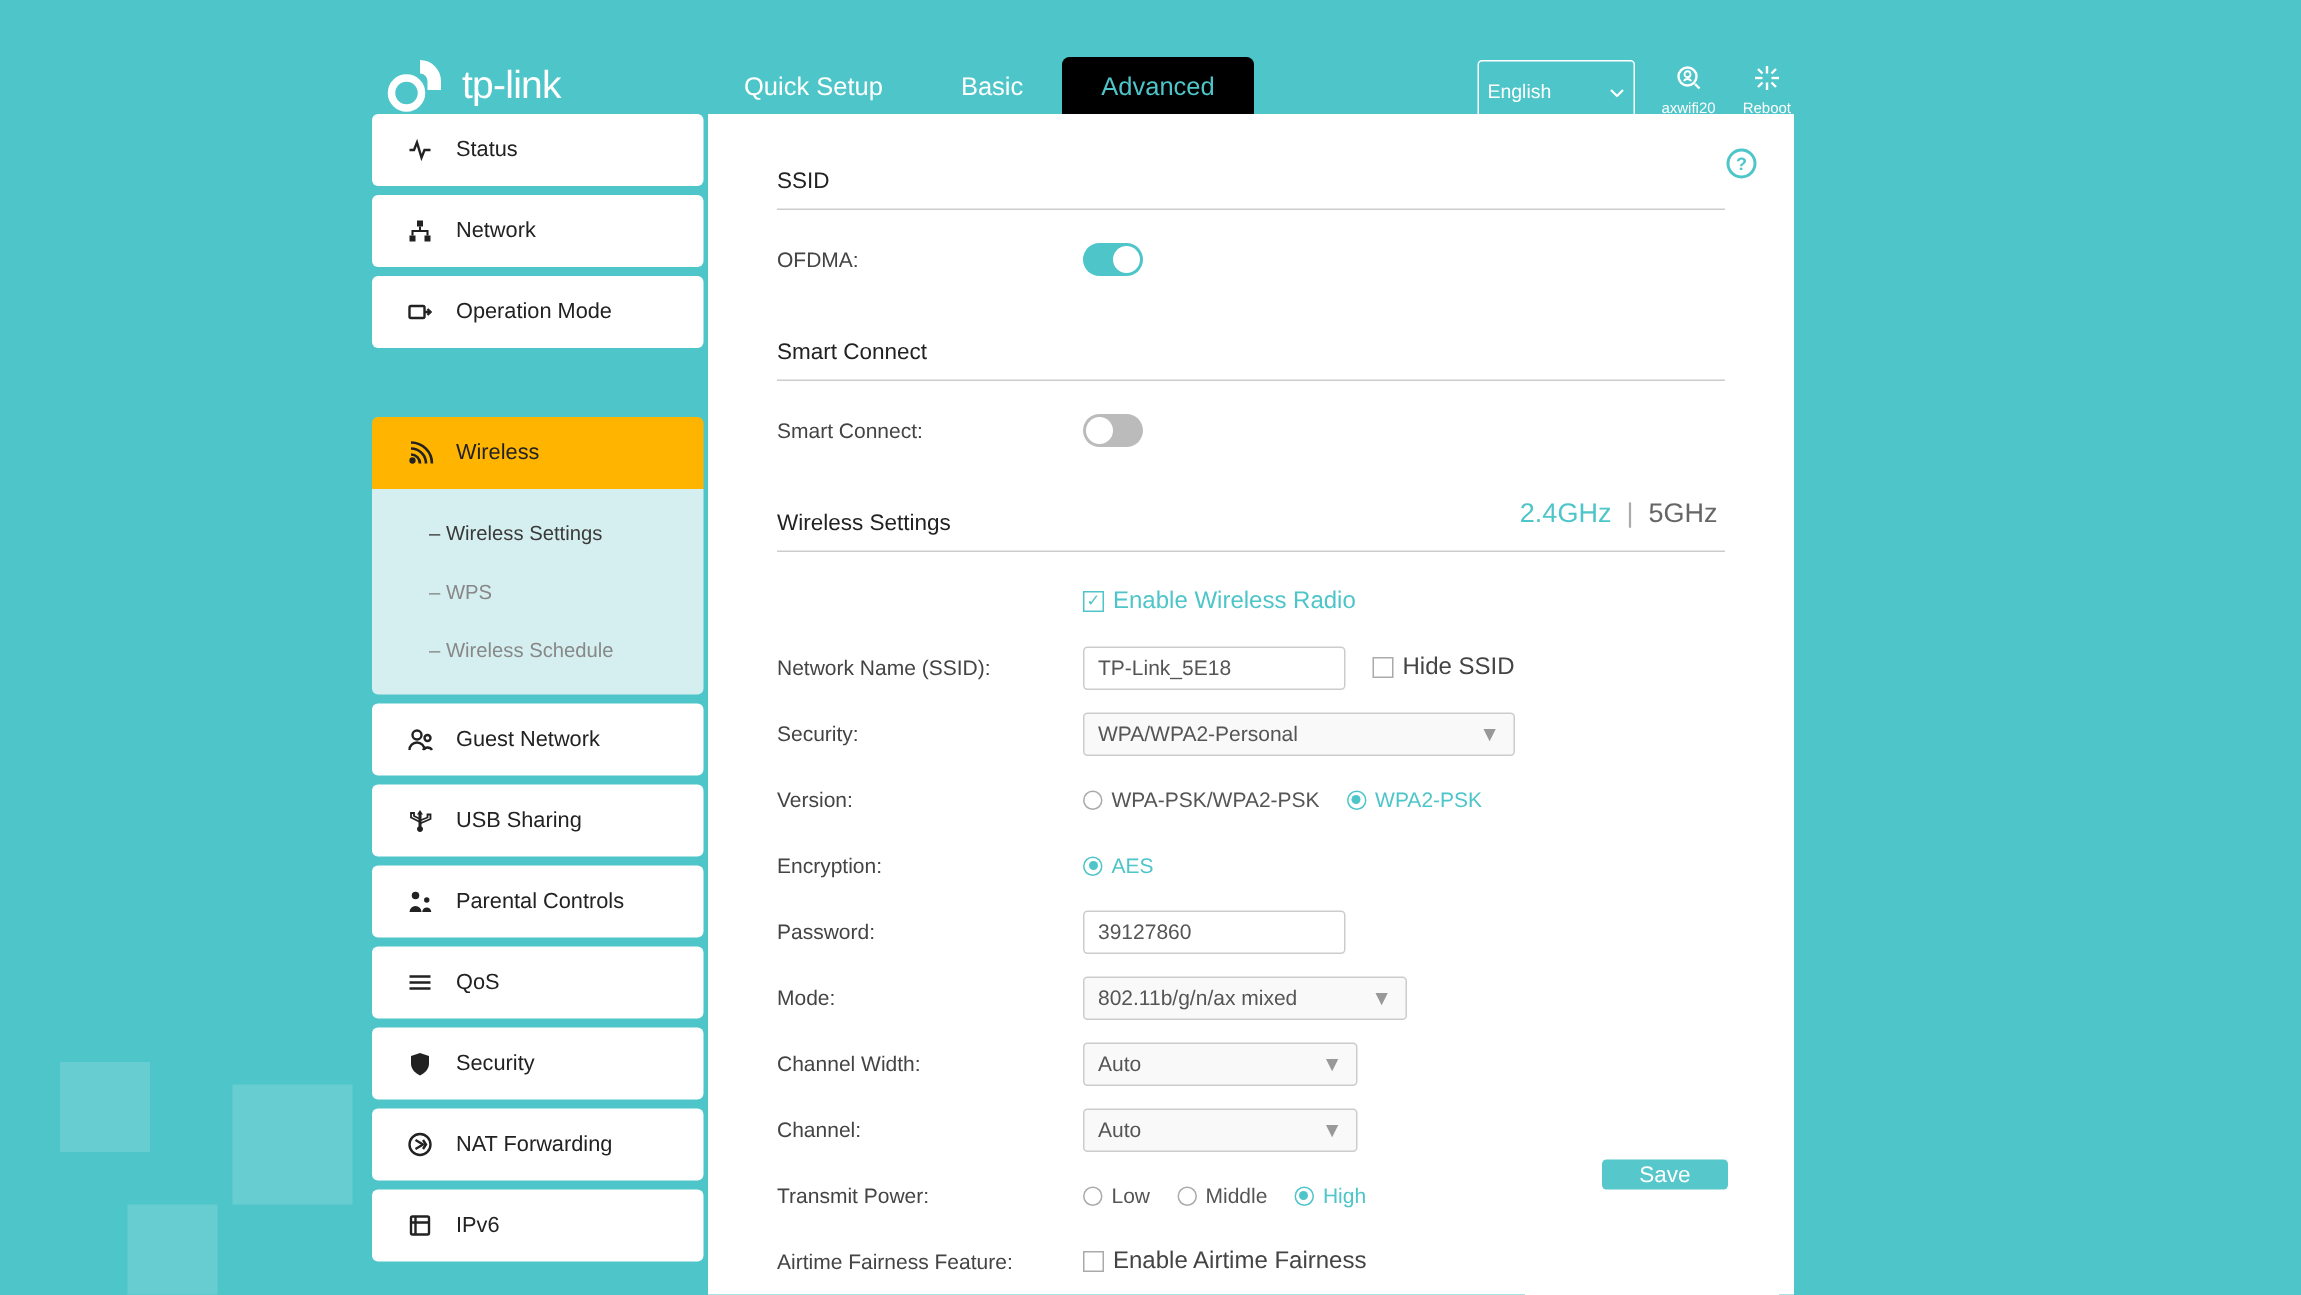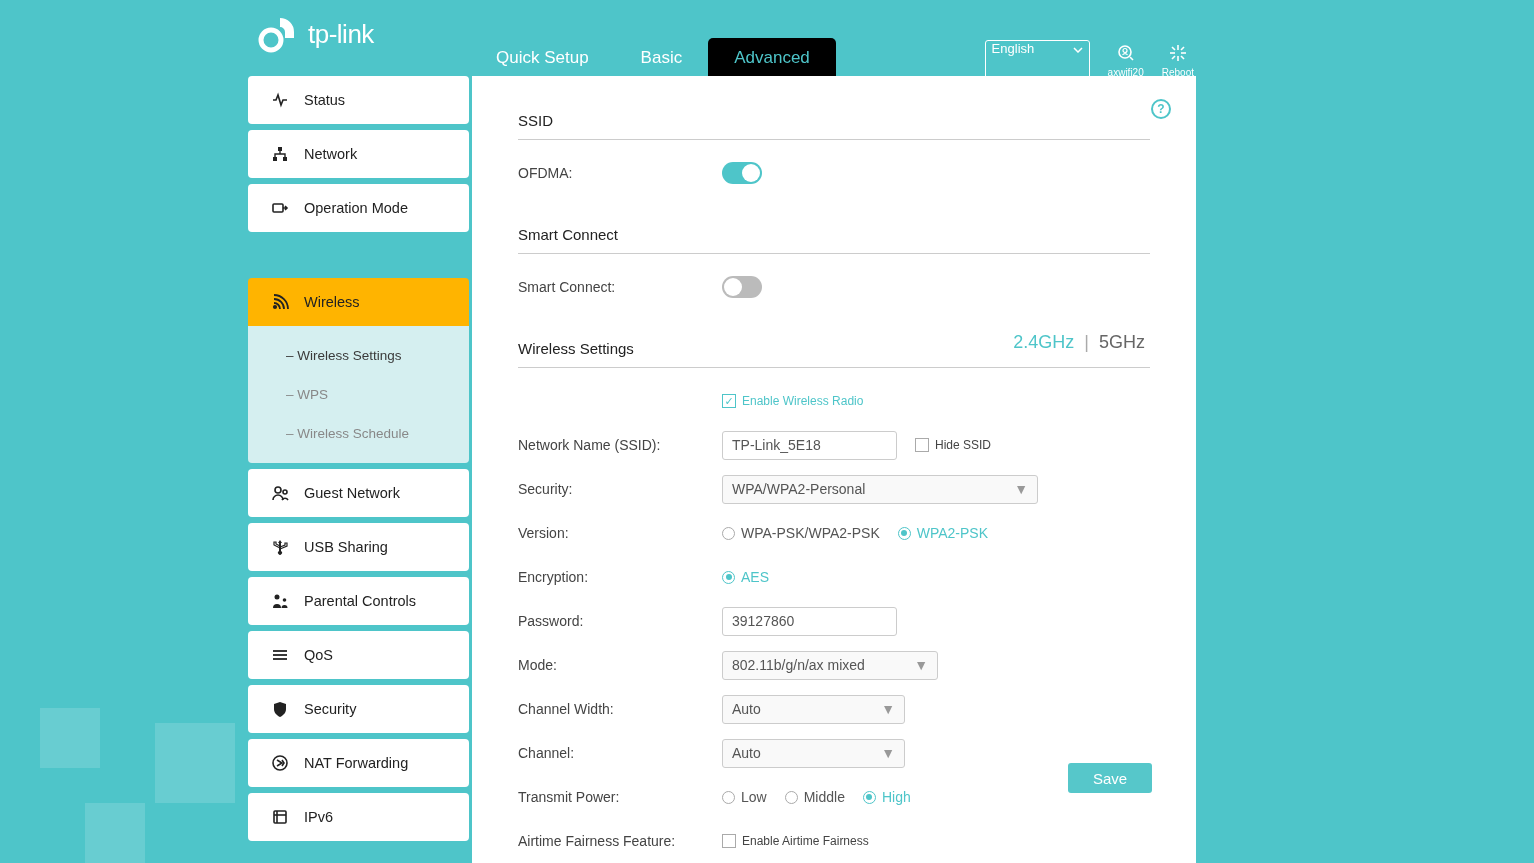--- a/index.html
+++ b/index.html
@@ -9,40 +9,40 @@
   width: 1534px;
   height: 863px;
   overflow: hidden;
   position: relative;
 }
 .bg-decor { position: absolute; bottom:0; left:0; width: 250px; height: 200px; }
 .bg-decor .b { position: absolute; background: rgba(255,255,255,0.15); }
 .bg-decor .b1 { width:60px; height:60px; bottom:95px; left:40px; }
 .bg-decor .b2 { width:60px; height:60px; bottom:0; left:85px; }
 .bg-decor .b3 { width:80px; height:80px; bottom:60px; left:155px; }
-.logo { position: absolute; top: 12px; left: 256px; display: flex; align-items: center; color: #fff; }
+.logo { position: absolute; top: 34px; left: 256px; display: flex; align-items: center; color: #fff; }
 .logo-icon { width: 44px; height: 44px; margin-right: 8px; }
 .logo-text { font-size: 26px; font-weight: 300; letter-spacing: -0.5px; }
 
 .tabs {
   position: absolute; left: 470px; top: 38px; display: flex; gap: 0;
 }
 .tab {
   color: #fff; font-size: 17px; padding: 10px 26px 10px 26px; cursor: pointer;
 }
 .tab.active {
   background: #000000; color: #4ec5c9; border-top-left-radius: 5px; border-top-right-radius: 5px; text-align: center;
 }
 
 .top-right {
   position: absolute; right: 340px; top: 40px; display: flex; align-items: center; gap: 18px;
 }
 .lang-select {
   width: 105px; height: 40px; border: 1px solid #fff; background: transparent; color: #fff;
-  font-size: 13px; border-radius: 3px; padding: 0 6px; display: flex; align-items:flex-start; justify-content: space-between;
+  font-size: 13px; border-radius: 3px; padding: 0 6px; display: flex; align-items:center; justify-content: space-between;
 }
 .icon-btn { display: flex; flex-direction: column; align-items: center; color: #fff; font-size: 10px; cursor:pointer; }
 .icon-btn svg { margin-bottom: 2px; }
 
 .sidebar {
   position: absolute; left: 248px; top: 76px; width: 221px;
 }
 .side-item {
   background: #fff; height: 48px; display: flex; align-items: center;
   padding-left: 22px; gap: 14px; cursor: pointer;
@@ -73,48 +73,48 @@
 .toggle.off { background:#bbb; }
 .toggle .knob { width:18px;height:18px;border-radius:50%;background:#fff;position:absolute;top:2px; }
 .toggle.on .knob { right:2px; }
 .toggle.off .knob { left:2px; }
 
 .band-tabs { float:right; font-size: 18px; color:#666; }
 .band-tabs .bt { padding: 0 5px; cursor:pointer; }
 .band-tabs .bt.active { color:#4ec5c9; }
 .band-tabs .sep { color:#aaa; }
 
-.checkbox-row { display:flex; align-items:center; gap:6px; font-size: 12px; }
+.checkbox-row { display:flex; align-items:center; gap:6px; font-size: 16px; }
 .checkbox-row.accent { color:#4ec5c9; }
 .cb { width:14px; height:14px; border:1px solid #aaa; display:inline-flex; align-items:center; justify-content:center; background:#fff; }
 .cb.checked { border-color:#4ec5c9; color:#4ec5c9; }
 .cb.checked::after{content:"✓"; font-size:11px; line-height:1;}
 
 .text-input {
   height: 29px; border:1px solid #ccc; border-radius:3px; padding: 0 9px; font-size:14px; width: 175px;
   background:#fff; display:flex; align-items:center; color:#555;
 }
 .select {
   height: 29px; border:1px solid #ccc; border-radius:3px; padding: 0 9px; font-size:14px; 
   background:#f9f9f9; display:flex; align-items:center; justify-content:space-between; color:#555; cursor:pointer;
 }
 .select .arrow { color:#999; }
-.select.w-wide { width: 316px; }
+.select.w-wide { width: 288px; }
 .select.w-med { width: 216px; }
 .select.w-sm { width: 183px; }
 
 .radio-row { display:flex; align-items:center; gap:6px; font-size:14px; color:#555; cursor:pointer; }
 .radio { width:13px; height:13px; border-radius:50%; border:1.5px solid #aaa; display:inline-flex; align-items:center; justify-content:center; }
 .radio.sel { border-color:#4ec5c9; }
 .radio.sel::after { content:""; width:6px; height:6px; border-radius:50%; background:#4ec5c9; }
 .radio-row.sel { color:#4ec5c9; }
 
 .save-btn {
   position:absolute; right: 44px; bottom: 70px;
-  background:#56c7ca; color:#fff; border:none; width:84px; height:30px;
+  background:#56c7ca; color:#fff; border:none; width:84px; height:20px;
   border-radius:3px; font-size:15px; cursor:pointer;
 }
 </style>
 </head>
 <body>
 
 <div class="bg-decor">
   <div class="b b1"></div>
     <div class="b b2"></div>
     <div class="b b3"></div>

